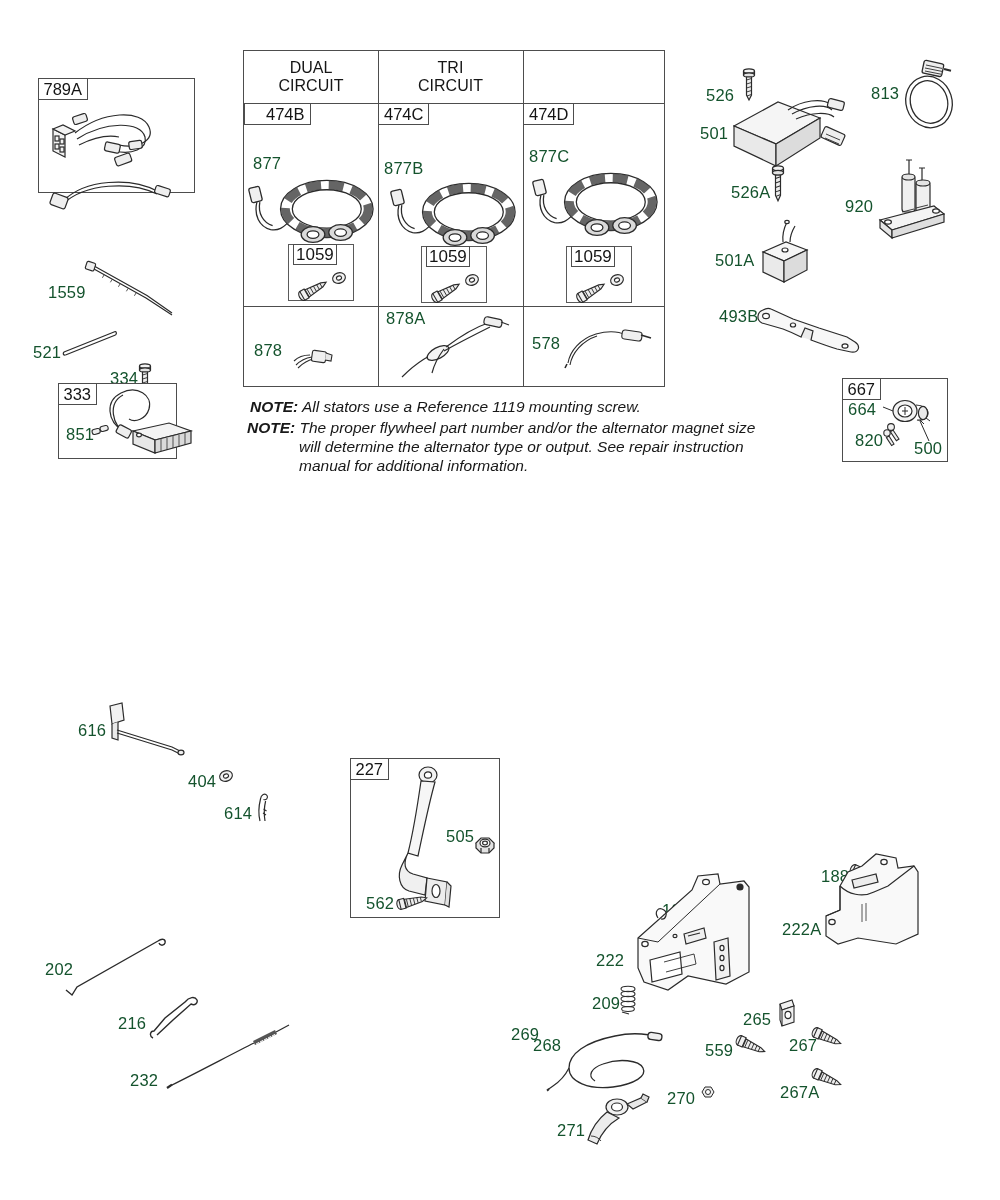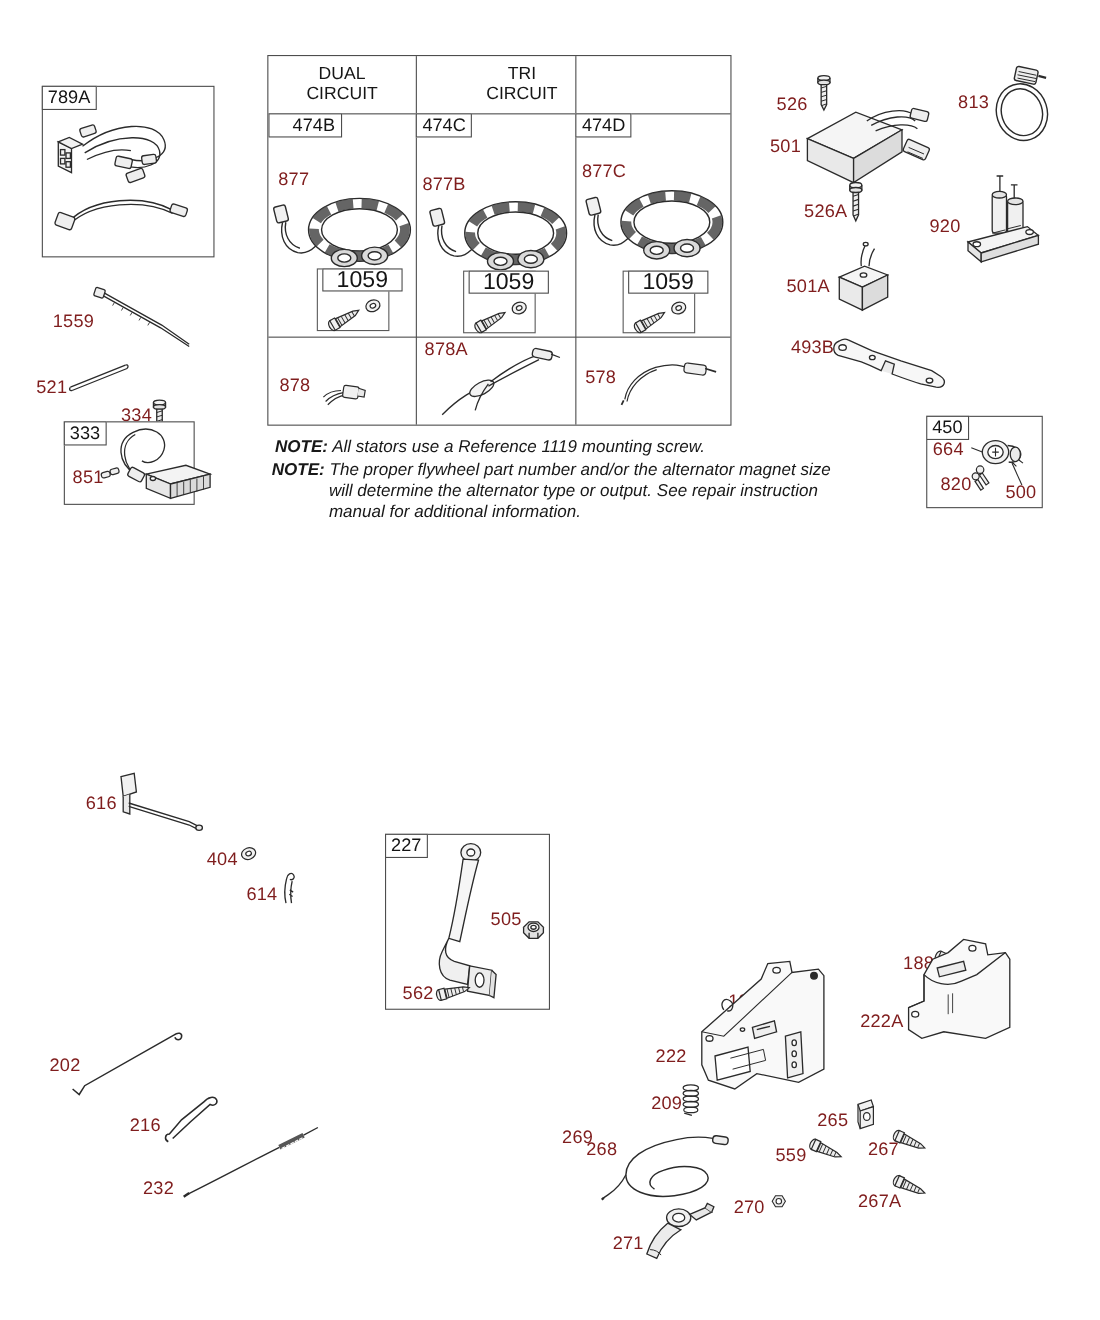--- a/index.html
+++ b/index.html
@@ -2,33 +2,33 @@
 <html><head>
 <meta charset="utf-8">
 <style>
   * { box-sizing: border-box; margin: 0; padding: 0; }
   html,body { background:#fff; }
   #canvas {
     position: relative; width: 1000px; height: 1200px;
     background: #ffffff; overflow: hidden;
     font-family: "Liberation Sans", sans-serif; color:#161616;
   }
-  .plabel { position:absolute; font-size:16.5px; letter-spacing:.2px; white-space:nowrap; color:#7f1d1d; }
+  .plabel { position:absolute; font-size:16.5px; letter-spacing:.2px; white-space:nowrap; color:#14532d; }
   .tag { position:absolute; border:1.5px solid #4d4d4d; background:#fff; padding:0 5px;
          font-size:16.5px; line-height:20px; color:#141414; white-space:nowrap; }
   .box { position:absolute; border:1.5px solid #4d4d4d; background:#fff; }
   .art { position:absolute; overflow:visible; }
   
   .pt  { position:absolute; border:1.5px solid #4d4d4d; background:#fff; }
   .pt-vline { position:absolute; top:0; bottom:0; border-left:1.5px solid #4d4d4d; }
   .pt-hline { position:absolute; left:0; right:0; border-top:1.5px solid #4d4d4d; }
   .pt-th { position:absolute; top:0; height:52px; display:flex; align-items:center; justify-content:center;
            text-align:center; font-size:16px; white-space:pre-line; line-height:18px; }
   .kit { position:absolute; border:1.4px solid #5a5a5a; background:#fff; }
-  .kit .tag { font-size:21px; line-height:19px; padding:0 12px; }
+  .kit .tag { font-size:17px; line-height:19px; padding:0 2px; }
   
   .note { position:absolute; font-style:italic; font-size:15.5px; line-height:19px; color:#181818; }
   .note b { font-style:italic; }
   .hang { padding-left:52px; text-indent:-52px; }
 </style>
 </head>
 <body>
 
 <div id="canvas">
 
@@ -78,21 +78,21 @@
         <ellipse cx="80" cy="46" rx="42" ry="24.5" stroke="#4a4a4a" stroke-width="9" stroke-dasharray="15 8" opacity=".85"></ellipse>
         <ellipse cx="80" cy="46" rx="35" ry="19.5"></ellipse>
         <ellipse cx="66" cy="72" rx="12" ry="8" fill="#dadada"></ellipse>
         <ellipse cx="66" cy="72" rx="6" ry="3.8" fill="#ffffff"></ellipse>
         <ellipse cx="94" cy="70" rx="12" ry="8" fill="#dadada"></ellipse>
         <ellipse cx="94" cy="70" rx="6" ry="3.8" fill="#ffffff"></ellipse>
       </g>
     </defs>
   </svg>
 
-  <div class="box" style="left:38px; top:78px; width:157px; height:156px;">
+  <div class="box" style="left:38px; top:78px; width:157px; height:115px;">
     <div class="tag" style="left:-1.5px; top:-1.5px;">789A</div>
     <svg class="art" style="left:6px; top:24px;" width="142" height="114" viewBox="0 0 142 114">
       <g stroke="#2b2b2b" stroke-width="1.2" fill="none">
         <g fill="#f2f2f2">
           <path d="M8,26 L8,48 L20,54 L20,32 Z"></path>
             <path d="M8,26 L20,32 L30,28 L18,22 Z"></path>
           <rect x="10" y="33" width="4" height="5"></rect>
             <rect x="10" y="41" width="4" height="5"></rect>
           <rect x="15" y="36" width="4" height="5"></rect>
             <rect x="15" y="44" width="4" height="5"></rect>
@@ -114,21 +114,21 @@
   </div>
 
   <div class="pt" style="left:243px; top:50px; width:422px; height:337px;">
     <div class="pt-vline" style="left:134px;"></div>
     <div class="pt-vline" style="left:279px;"></div>
     <div class="pt-hline" style="top:52px;"></div>
     <div class="pt-hline" style="top:255px;"></div>
 
     <div class="pt-th" style="left:0; width:134px;">DUAL
 CIRCUIT</div>
-    <div class="pt-th" style="left:134px; width:145px;margin-left:24px;">TRI
+    <div class="pt-th" style="left:134px; width:145px;">TRI
 CIRCUIT</div>
 
     <div class="tag" style="left:0; top:52px;padding-left:21px;">474B</div>
     <div class="tag" style="left:134px; top:52px;">474C</div>
     <div class="tag" style="left:279px; top:52px;">474D</div>
 
     <div class="plabel" style="left:9px;  top:103px;">877</div>
     <div class="plabel" style="left:140px; top:108px;">877B</div>
     <div class="plabel" style="left:285px; top:96px;">877C</div>
 
@@ -315,21 +315,21 @@
     <g stroke="#2b2b2b" stroke-width="1.2">
       <path d="M10,14 C4,16 3,24 9,27 L30,33 C38,36 42,38 48,41 L54,38 L58,44 C66,47 74,50 84,53 L98,56 C106,57 108,50 102,46 L94,41 L66,32 L40,23 L18,13 C15,11.5 12.5,12.5 10,14 Z" fill="#f7f7f7"></path>
       <ellipse cx="13" cy="20" rx="3.4" ry="2.6" fill="#ffffff"></ellipse>
       <ellipse cx="40" cy="29" rx="2.6" ry="2" fill="#ffffff"></ellipse>
       <ellipse cx="92" cy="50" rx="3" ry="2.2" fill="#ffffff"></ellipse>
       <path d="M48,41 L52,32 L60,35 L58,44" fill="#ececec"></path>
     </g>
   </svg>
 
   <div class="box" style="left:842px; top:378px; width:106px; height:84px;">
-    <div class="tag" style="left:-1.5px; top:-1.5px;">450</div>
+    <div class="tag" style="left:-1.5px; top:-1.5px;">667</div>
     <div class="plabel" style="left:5px; top:21px;">664</div>
     <div class="plabel" style="left:12px; top:52px;">820</div>
     <div class="plabel" style="left:71px; top:60px;">500</div>
     <svg class="art" style="left:32px; top:10px;" width="70" height="66" viewBox="0 0 70 66">
       <g stroke="#2b2b2b" stroke-width="1.2" fill="none">
         <path d="M8,18 L18,22" stroke-width="1"></path>
         <ellipse cx="30" cy="22" rx="12" ry="10.5" fill="#f2f2f2"></ellipse>
         <ellipse cx="30" cy="22" rx="7" ry="6" fill="#ffffff"></ellipse>
         <path d="M30,18 l0,8 M27,22 l6,0" stroke-width="1"></path>
         <path d="M41,16 C48,16 53,20 53,24 C53,29 47,32 42,31"></path>

